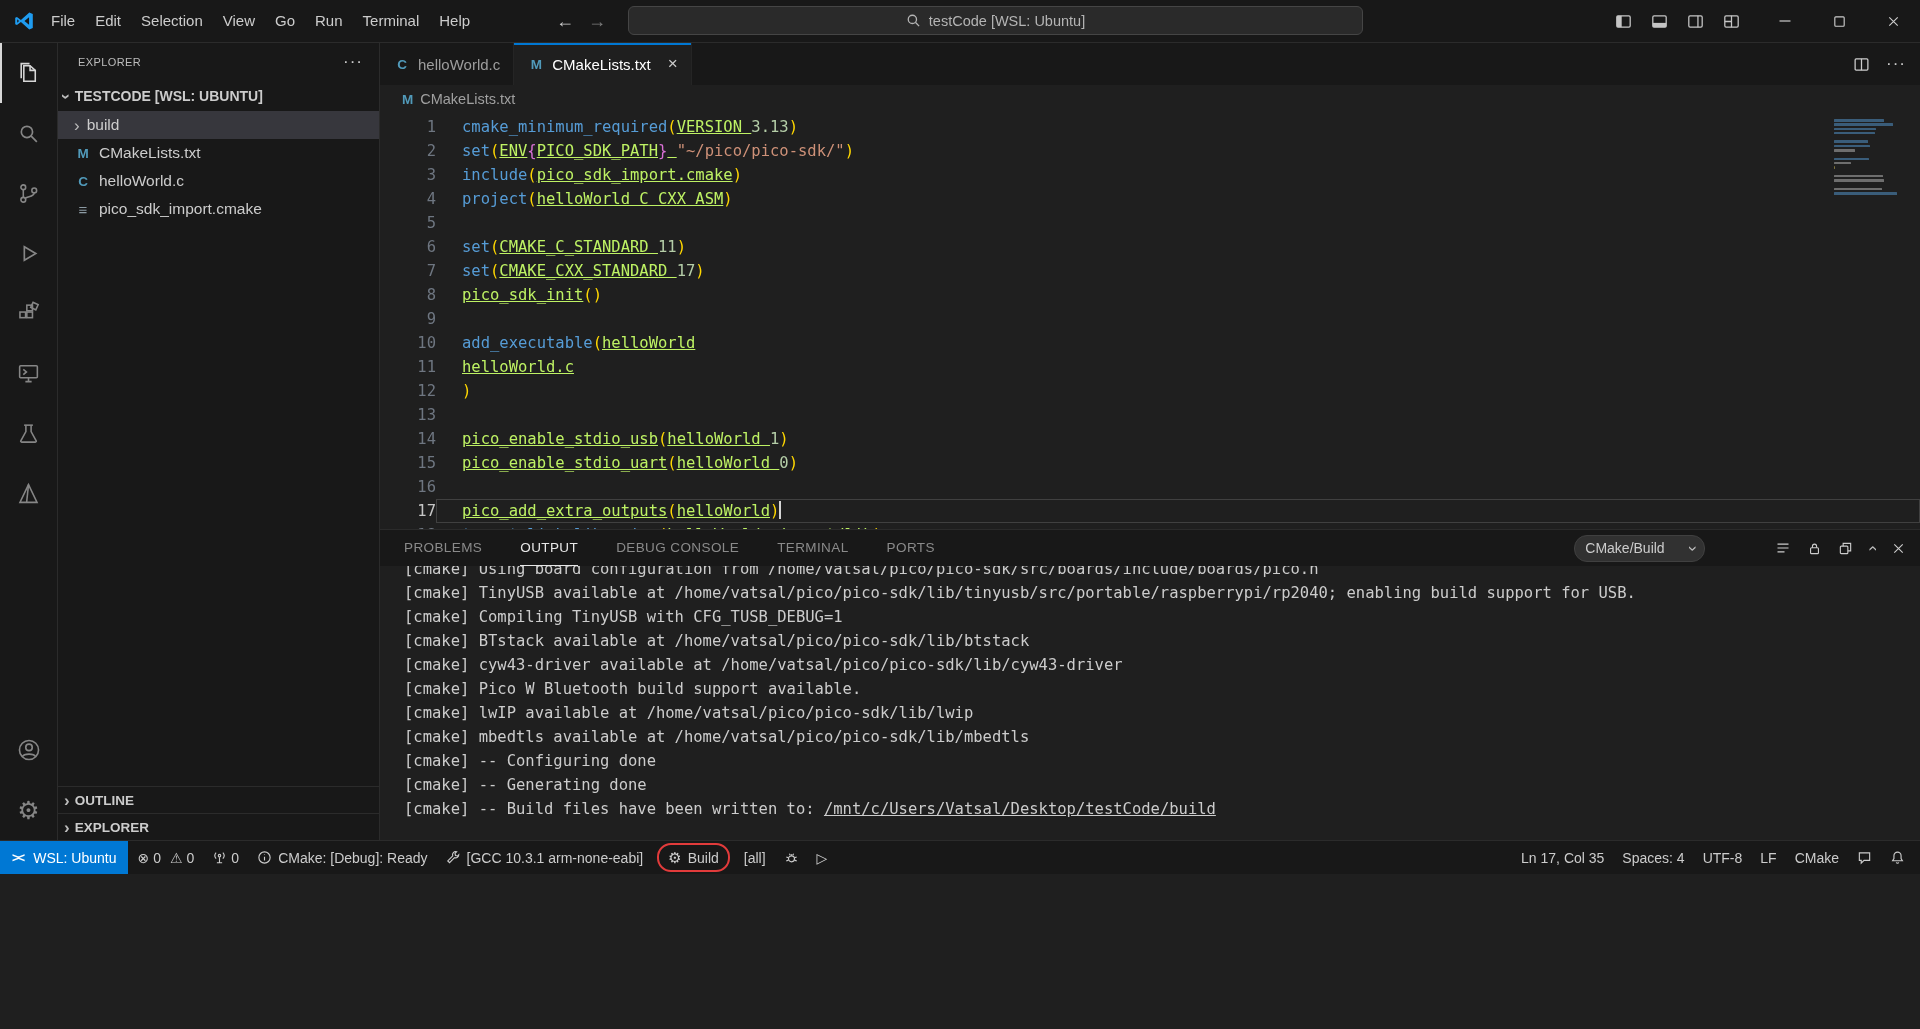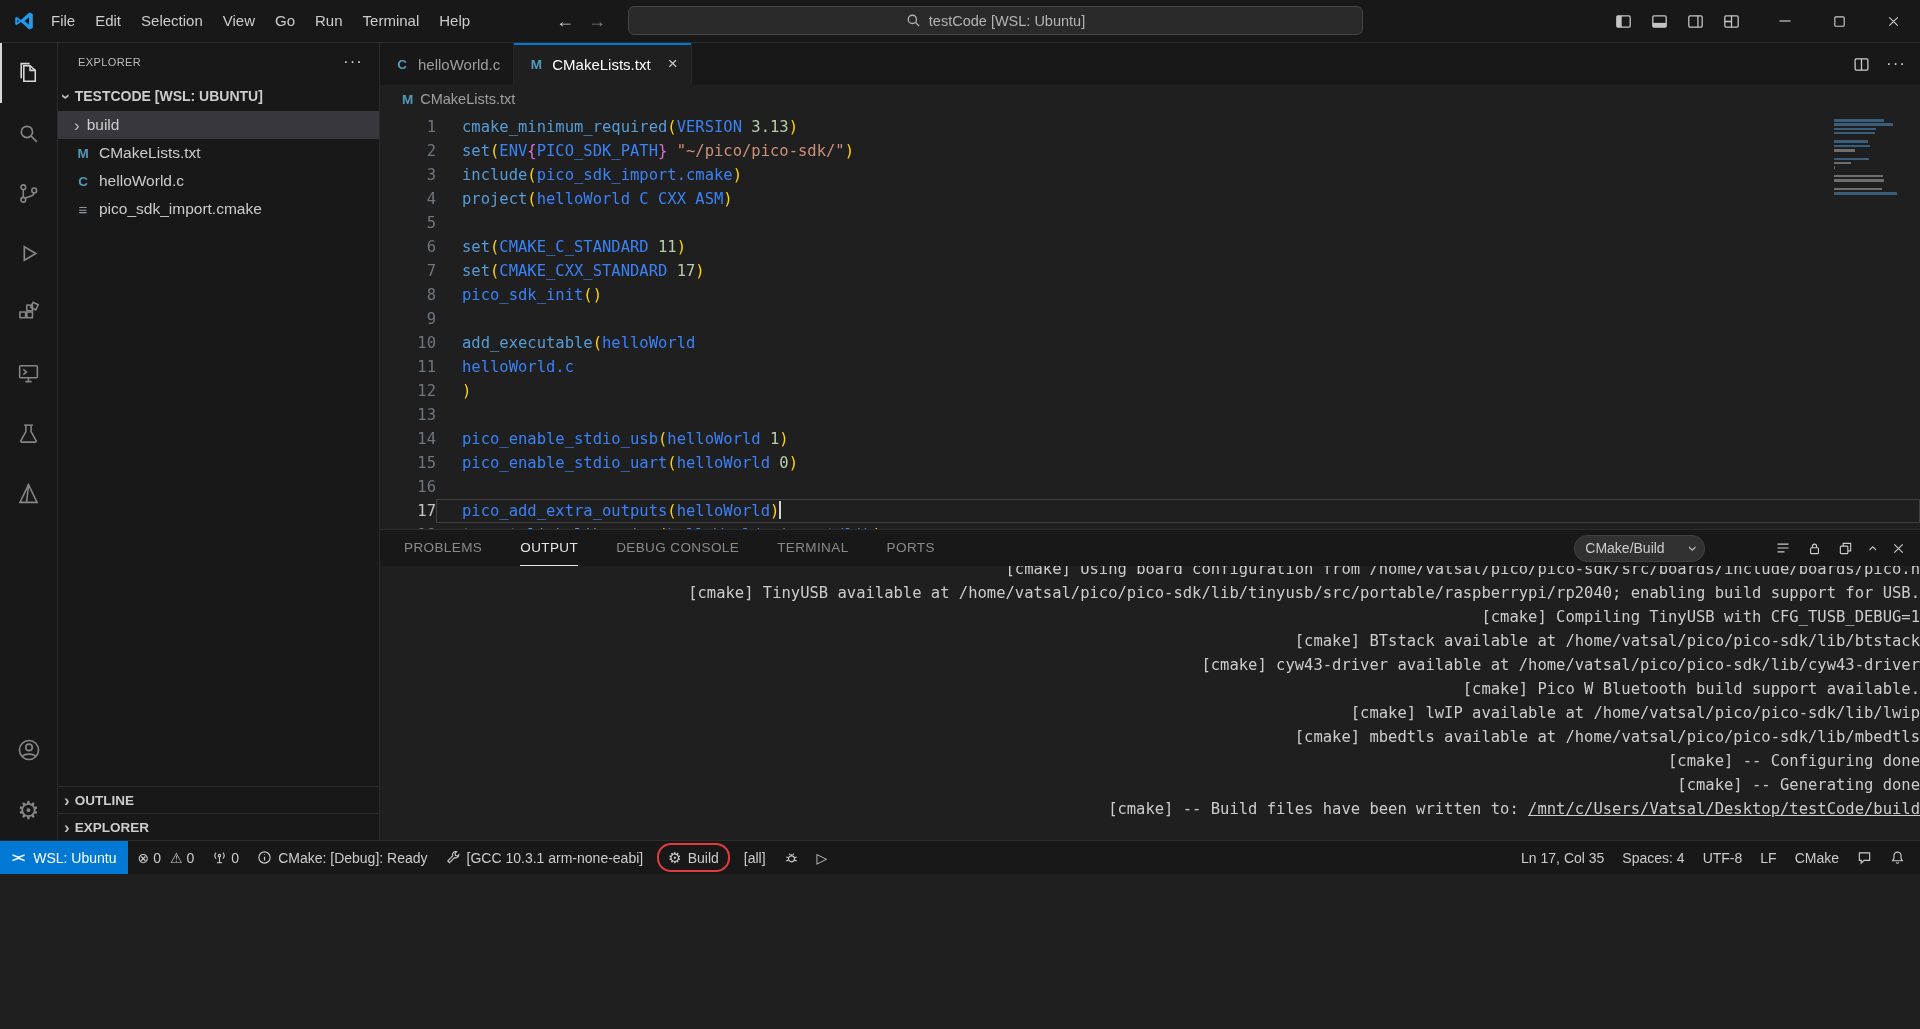--- a/index.html
+++ b/index.html
@@ -61,38 +61,38 @@
   .dots { font-size: 17px; letter-spacing: 1px; }
   .breadcrumb { flex: 0 0 28px; display: flex; align-items: center; gap: 7px; padding-left: 22px; font-size: 14.5px; color: #a0a0a0; background: #1f1f1f; }
   .breadcrumb .fbadge { width: auto; flex: none; }
 
   .editor { flex: 1; position: relative; overflow: hidden; padding-top: 2px; }
   .code-line { display: flex; height: 24px; line-height: 24px; font-family: "DejaVu Sans Mono", "Liberation Mono", monospace; font-size: 15.5px; }
   .ln { flex: 0 0 56px; text-align: right; color: #6e7681; }
   .ln.cur { color: #c6c6c6; }
   .line-content { flex: 1; padding-left: 26px; white-space: pre; }
   .line-content.current { outline: 1px solid #404040; outline-offset: -1px; }
-  .tk-k { color: #569cd6; } .tk-t { color: #3b82f6; } .tk-s { color: #ce9178; }
+  .tk-k { color: #569cd6; } .tk-t { color: #bef264; text-decoration: underline; } .tk-s { color: #ce9178; }
   .tk-m { color: #b5cea8; } .tk-p { color: #ffd700; } .tk-b { color: #da70d6; }
   .caret { display: inline-block; width: 1.5px; height: 18px; background: #d4d4d4; vertical-align: -3px; }
   .minimap { position: absolute; top: 6px; right: 14px; width: 72px; }
   .mm-line { height: 2.5px; margin-bottom: 1.8px; opacity: .5; border-radius: .5px; }
 
   
   .panel { flex: 0 0 311px; border-top: 1px solid #2b2b2b; background: #181818; display: flex; flex-direction: column; min-height: 0; }
   .panel-header { flex: 0 0 36px; display: flex; align-items: center; padding: 0 14px 0 24px; }
   .panel-tabs { display: flex; gap: 38px; }
   .panel-tab { font-size: 13.5px; letter-spacing: .4px; color: #8a8a8a; height: 36px; display: flex; align-items: center; border-bottom: 1.5px solid transparent; }
   .panel-tab.active { color: #e7e7e7; border-bottom-color: #e7e7e7; }
   .panel-right { margin-left: auto; display: flex; align-items: center; }
   .channel-select { height: 27px; background: #313131; border: 1px solid #404040; border-radius: 13px; display: flex; align-items: center; gap: 26px; padding: 0 8px 0 10px; font-size: 14px; color: #cccccc; margin-right: 70px; }
   .panel-icons { display: flex; gap: 16px; align-items: center; color: #cccccc; }
   .panel-content { flex: 1; overflow: hidden; background: #1f1f1f; padding-left: 24px; }
   .output-scroll { margin-top: -9px; font-family: "DejaVu Sans Mono", "Liberation Mono", monospace; font-size: 15.5px; line-height: 24px; color: #cccccc; white-space: pre; }
-  .out-line { height: 24px; text-align: right; }
+  .out-line { height: 24px; }
   .out-link { text-decoration: underline; }
 
   
   .statusbar { flex: 0 0 34px; background: #181818; border-top: 1px solid #2b2b2b; display: flex; align-items: stretch; font-size: 14px; color: #cccccc; }
   .sb-item { display: flex; align-items: center; gap: 6px; padding: 0 9px; }
   .sb-remote { background: #0078d4; color: #ffffff; padding: 0 12px; gap: 8px; }
   .remote-glyph { font-weight: 700; letter-spacing: -2px; font-size: 13px; padding-right: 2px; }
   .sb-ico { font-size: 14px; line-height: 1; }
   .sb-gear { font-size: 15px; line-height: 1; }
   .annotated { border: 2.5px solid #e23b3b; border-radius: 14px; margin: 2px 5px; padding: 0 9px; }

